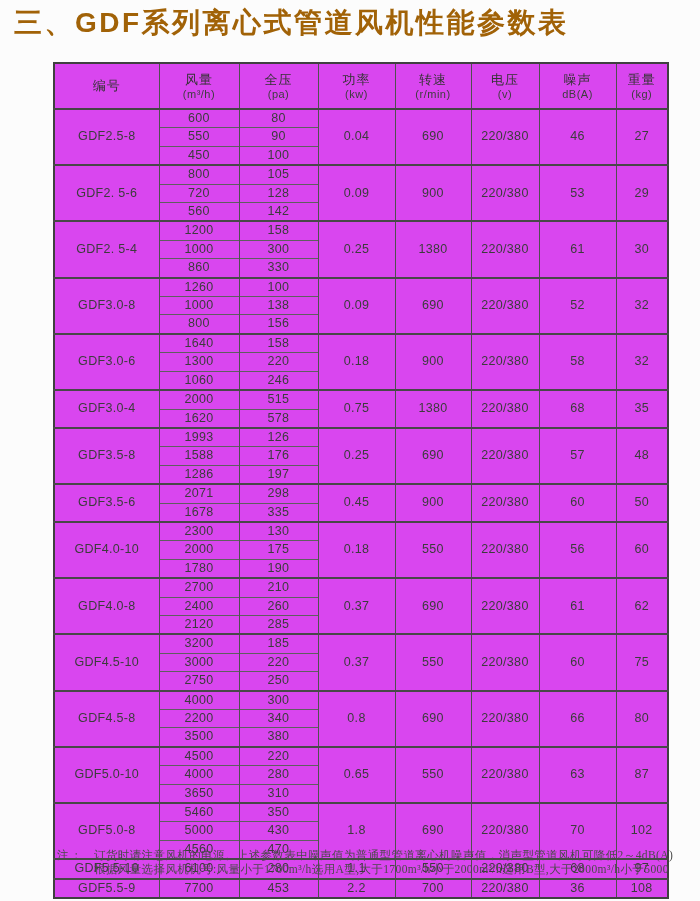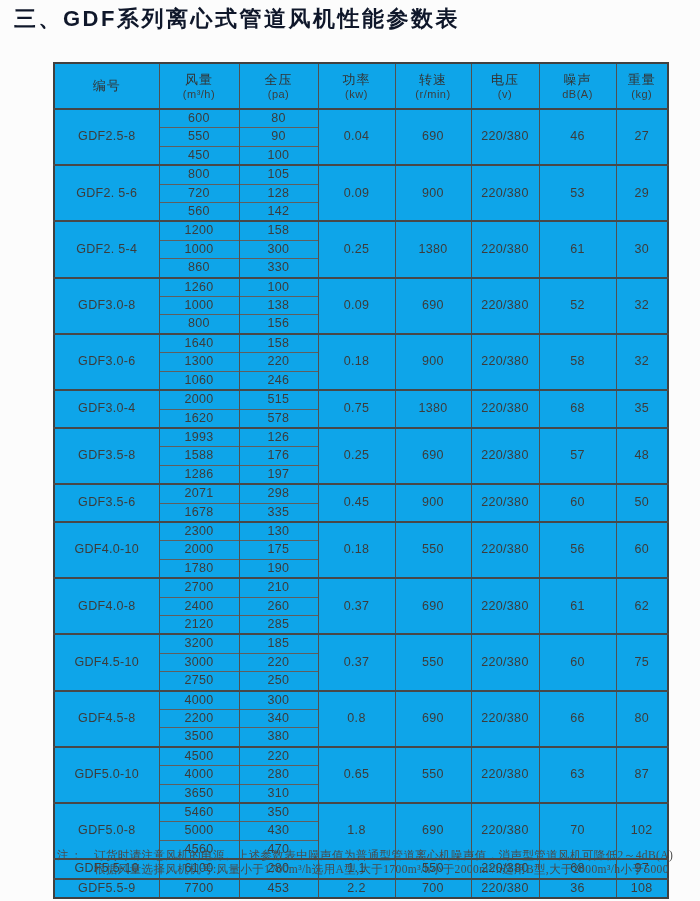--- a/index.html
+++ b/index.html
@@ -14,35 +14,35 @@
     background: #fcfcfc;
     font-family: "Liberation Sans", sans-serif;
     color: #3a3a3a;
     overflow: hidden;
   }
   .title {
     position: absolute;
     left: 14px;
     top: 4px;
     margin: 0;
-    font-size: 22px;
+    font-size: 28px;
     font-weight: bold;
     letter-spacing: 2.5px;
-    color: #0f172a;
+    color: #a16207;
     white-space: nowrap;
   }
   table.perf-table {
     position: absolute;
     left: 53px;
     top: 62px;
     width: 614px;
     border-collapse: collapse;
     table-layout: fixed;
     border: 2px solid #404040;
-    background: #0ea5e9;
+    background: #d946ef;
   }
   .perf-table th,
   .perf-table td {
     border-left: 1px solid #505050;
     border-right: 1px solid #505050;
     padding: 0;
     text-align: center;
     vertical-align: middle;
     font-weight: normal;
     overflow: hidden;

